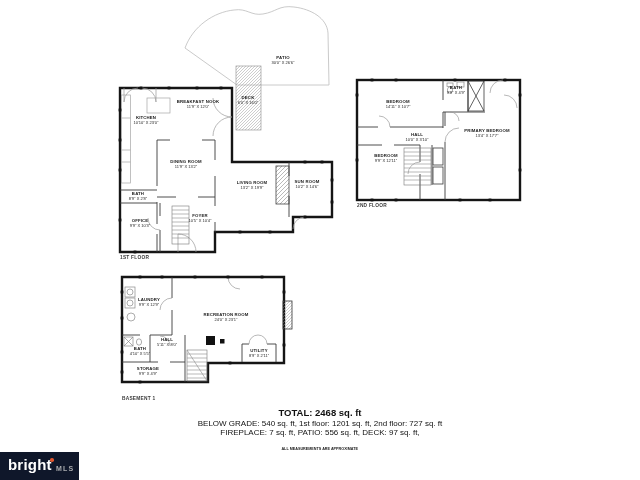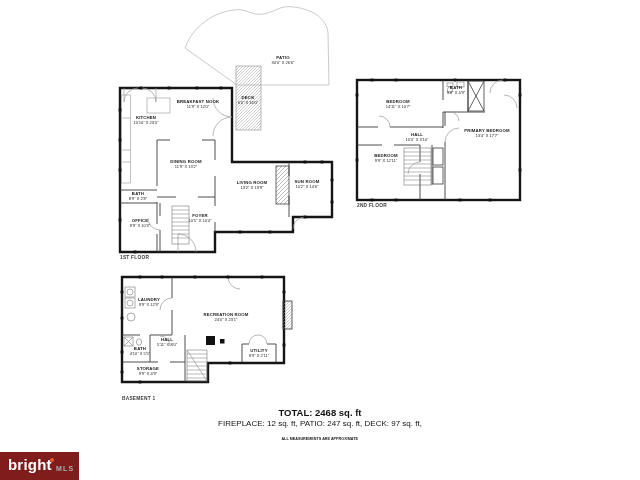--- a/index.html
+++ b/index.html
@@ -11,21 +11,21 @@
               text-align:center;white-space:nowrap;color:#1c1c1c;}
   .room-label .rname{font-size:6px;font-weight:bold;letter-spacing:.2px;}
   .room-label .rdims{font-size:5.6px;}
   .floor-label{position:absolute;font-size:6px;transform:scale(0.8);transform-origin:0 0;
                color:#3a3a3a;white-space:nowrap;font-weight:bold;letter-spacing:.3px;}
   .summary{position:absolute;left:0;top:407px;width:640px;text-align:center;color:#111;}
   .summary .total{font-size:9.5px;font-weight:bold;margin-bottom:1px;}
   .summary .line{font-size:8px;line-height:9.3px;}
   .summary .disclaimer{display:inline-block;font-size:6px;font-weight:bold;color:#222;
                        transform:scale(0.62);transform-origin:center top;margin-top:5px;}
-  .logo{position:absolute;left:0;top:452px;width:79px;height:28px;background:#7f1d1d;}
+  .logo{position:absolute;left:0;top:452px;width:79px;height:28px;background:#0f172a;}
   .logo .brand{position:absolute;left:8px;top:4px;font-size:15px;font-weight:bold;color:#ffffff;letter-spacing:.2px;}
   .logo .dot{position:absolute;left:50px;top:6px;width:3.5px;height:3.5px;border-radius:50%;background:#e4572e;}
   .logo .mls{position:absolute;left:56px;top:13px;font-size:7px;font-weight:bold;color:#a9abae;letter-spacing:1.2px;}
 </style>
 </head>
 <body>
 
 <div id="stage">
 
   <svg width="640" height="480" viewBox="0 0 640 480">
@@ -264,21 +264,22 @@
     <div class="rdims">9'9" X 4'9"</div>
   </div>
   <div class="room-label" style="left:259px;top:353px">
     <div class="rname">UTILITY</div>
     <div class="rdims">8'9" X 2'11"</div>
   </div>
   <div class="floor-label" style="left:122px;top:396px">BASEMENT 1</div>
 
   <div class="summary">
     <div class="total">TOTAL: 2468 sq. ft</div>
-    <div class="line">FIREPLACE: 12 sq. ft, PATIO: 247 sq. ft, DECK: 97 sq. ft,</div>
+    <div class="line">BELOW GRADE: 540 sq. ft, 1st floor: 1201 sq. ft, 2nd floor: 727 sq. ft</div>
+    <div class="line">FIREPLACE: 7 sq. ft, PATIO: 556 sq. ft, DECK: 97 sq. ft,</div>
     <div><span class="disclaimer">ALL MEASUREMENTS ARE APPROXIMATE</span></div>
   </div>
 
   <div class="logo">
     <span class="brand">bright</span>
     <span class="dot"></span>
     <span class="mls">MLS</span>
   </div>
 
 </div>

